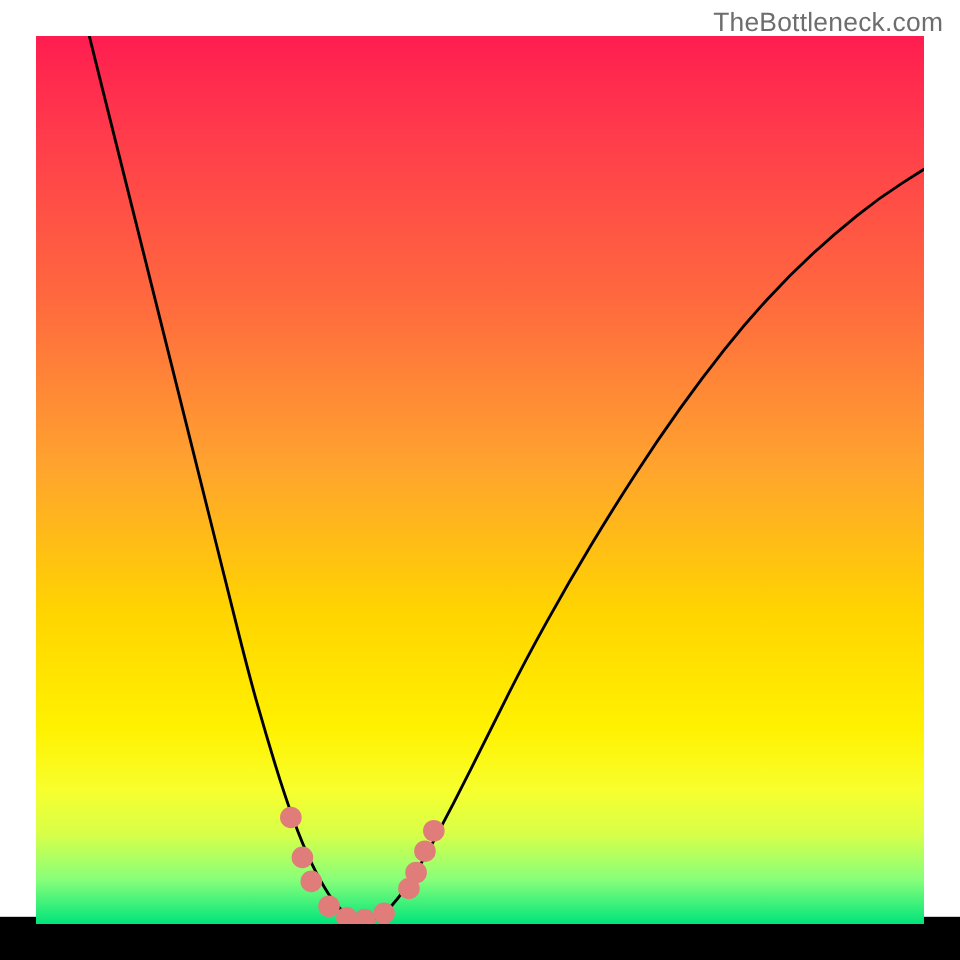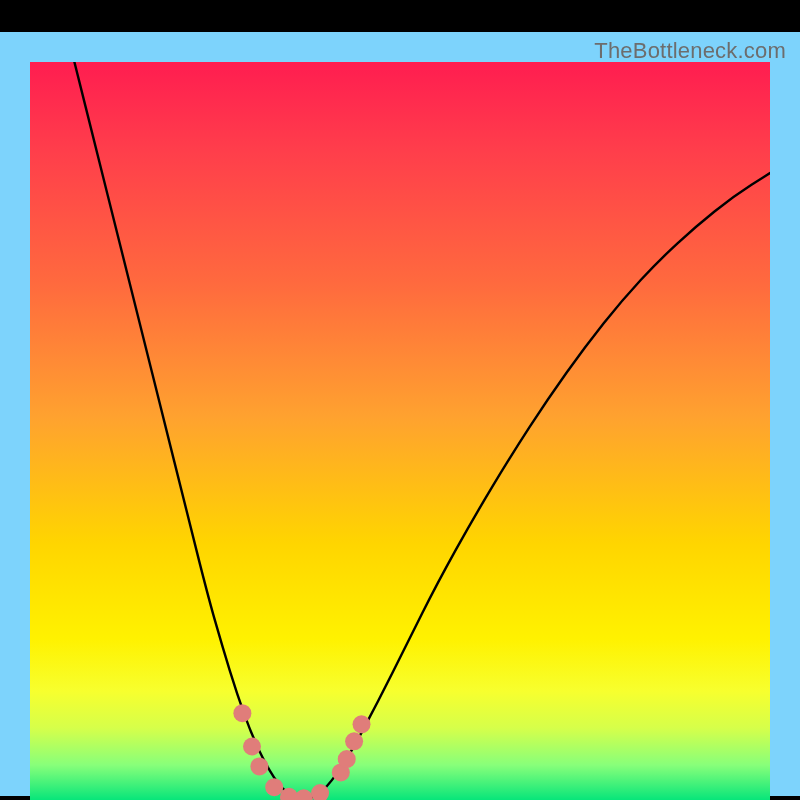--- a/index.html
+++ b/index.html
@@ -8,22 +8,21 @@
     width: 800px;
     height: 800px;
     overflow: hidden;
     background: #000;
     font-family: Arial, Helvetica, sans-serif;
   }
   .frame {
     position: relative;
     width: 800px;
     height: 764px;
-    background: #7dd3fc;
-    margin-top: 32px;
+    background: #ffffff;
   }
   .plot-area {
     position: absolute;
     left: 30px;
     top: 30px;
     width: 740px;
     height: 740px;
     
     background: linear-gradient(
       to bottom,

